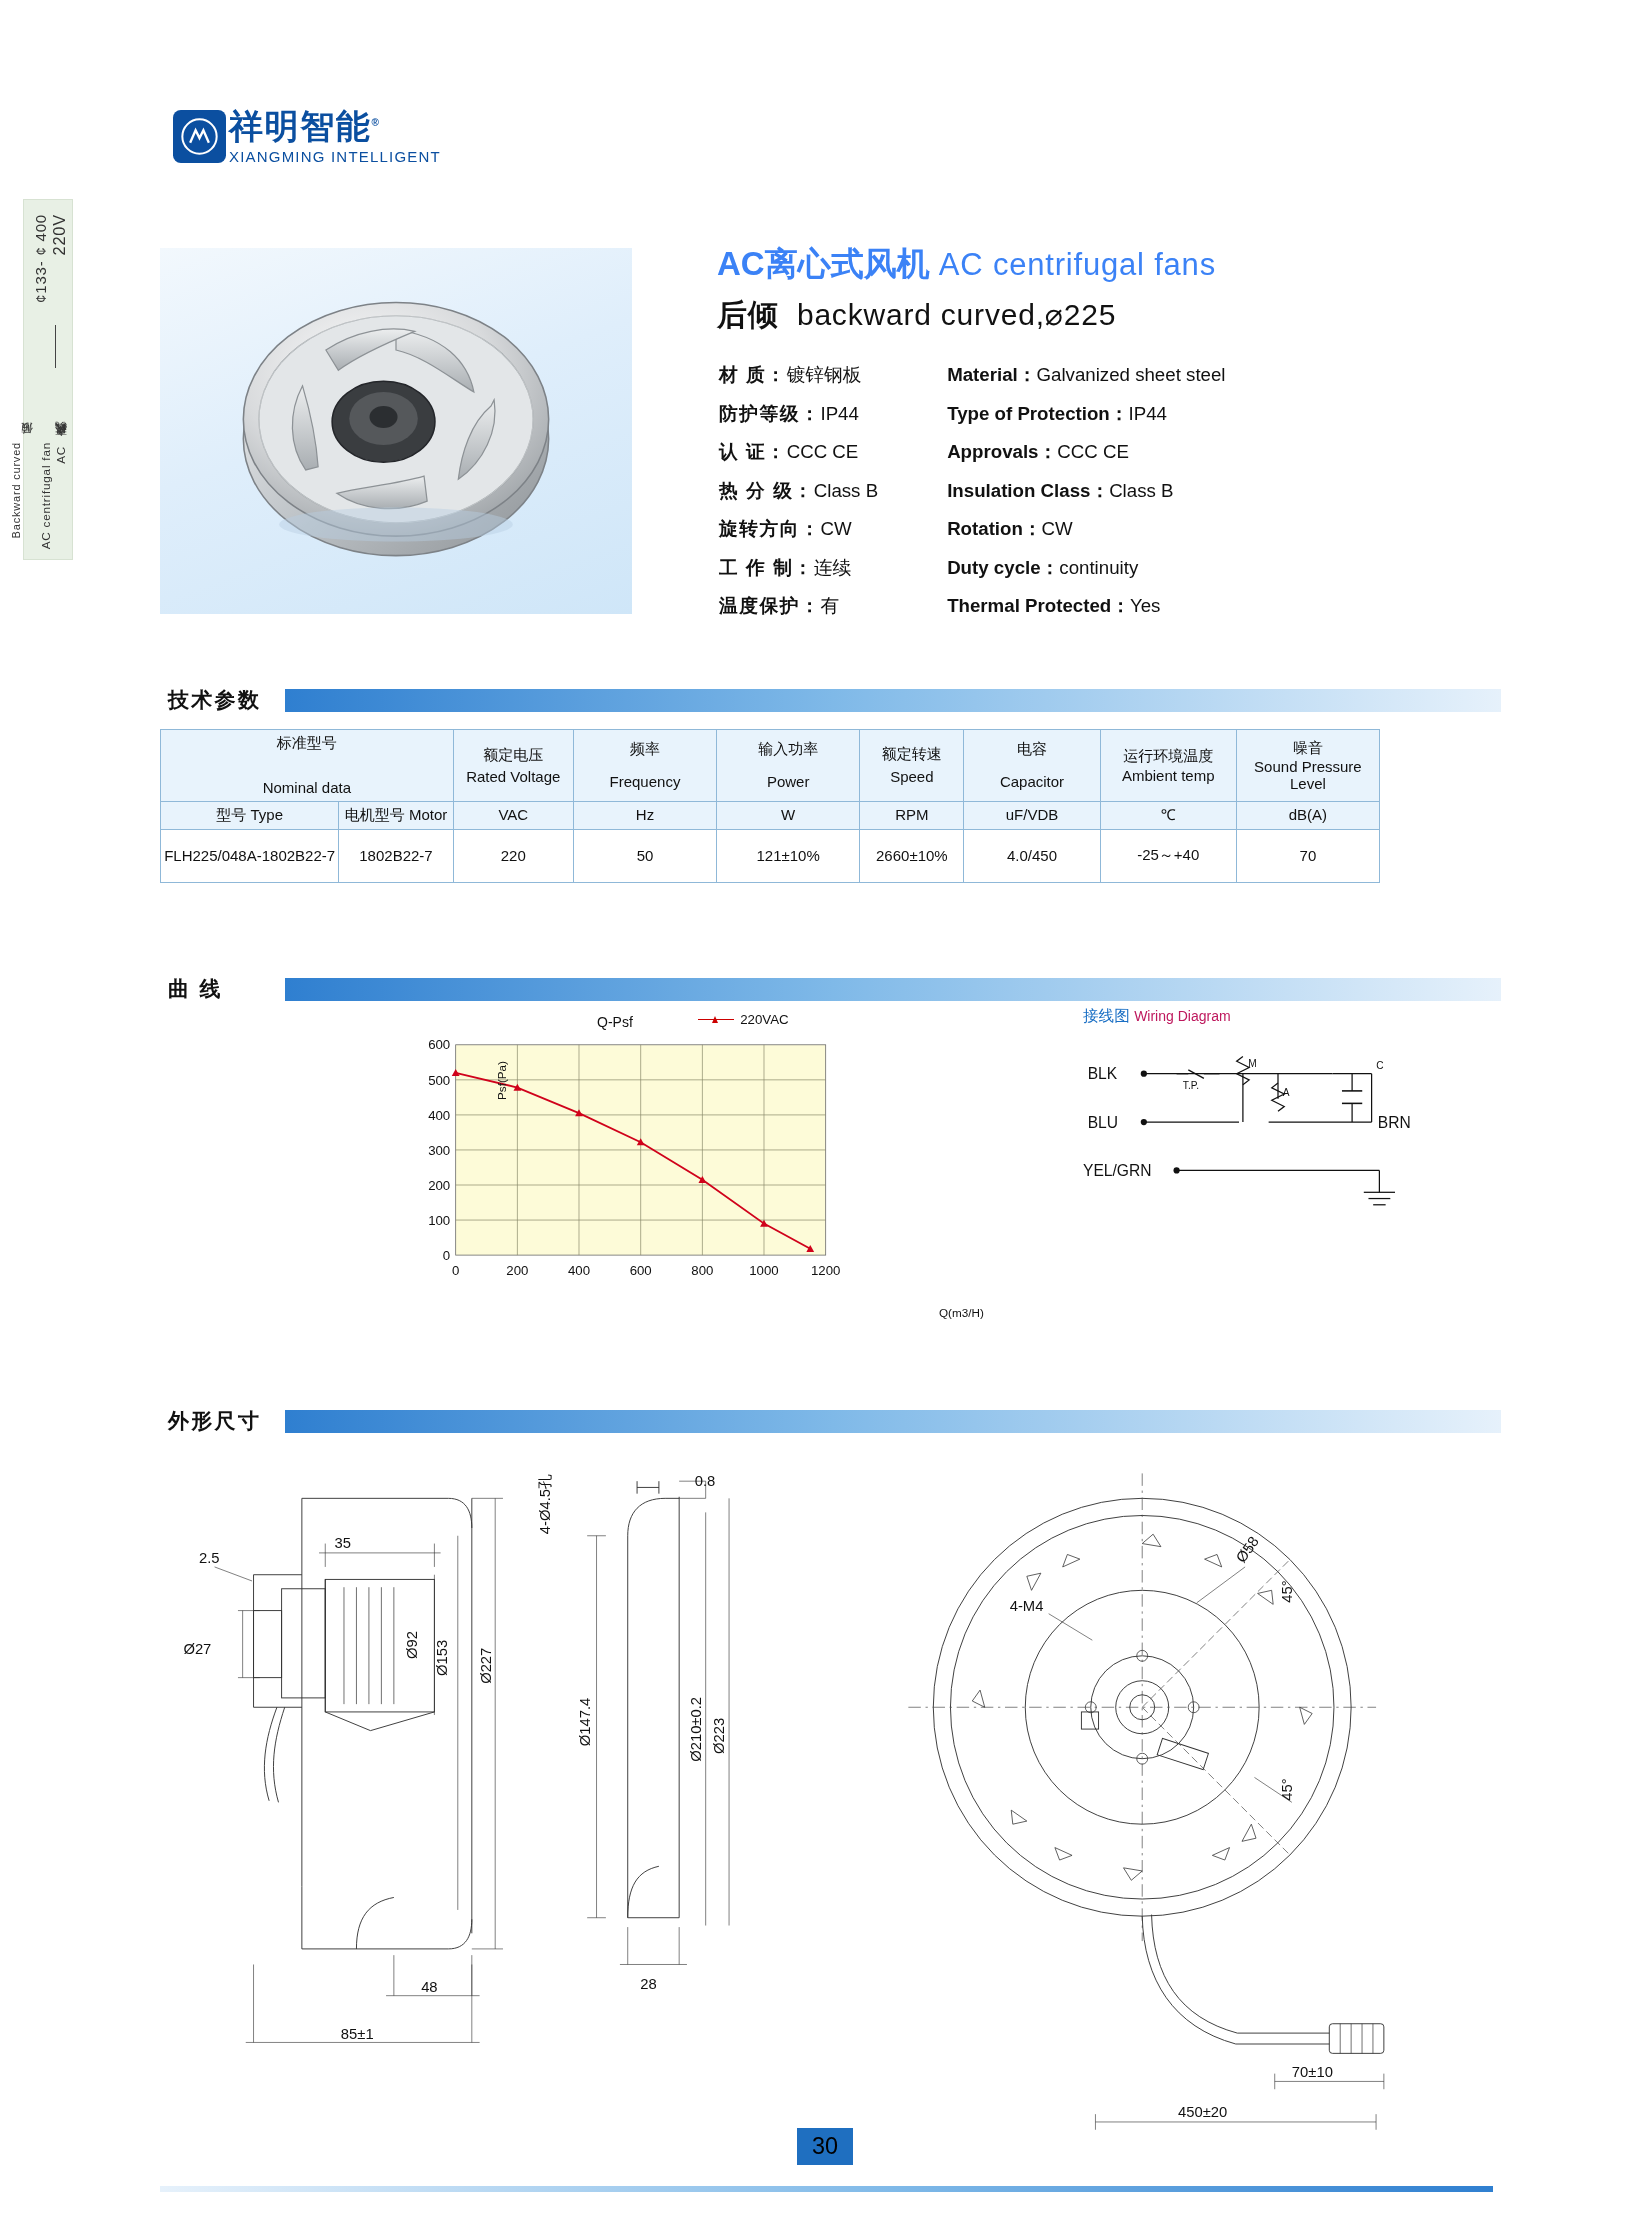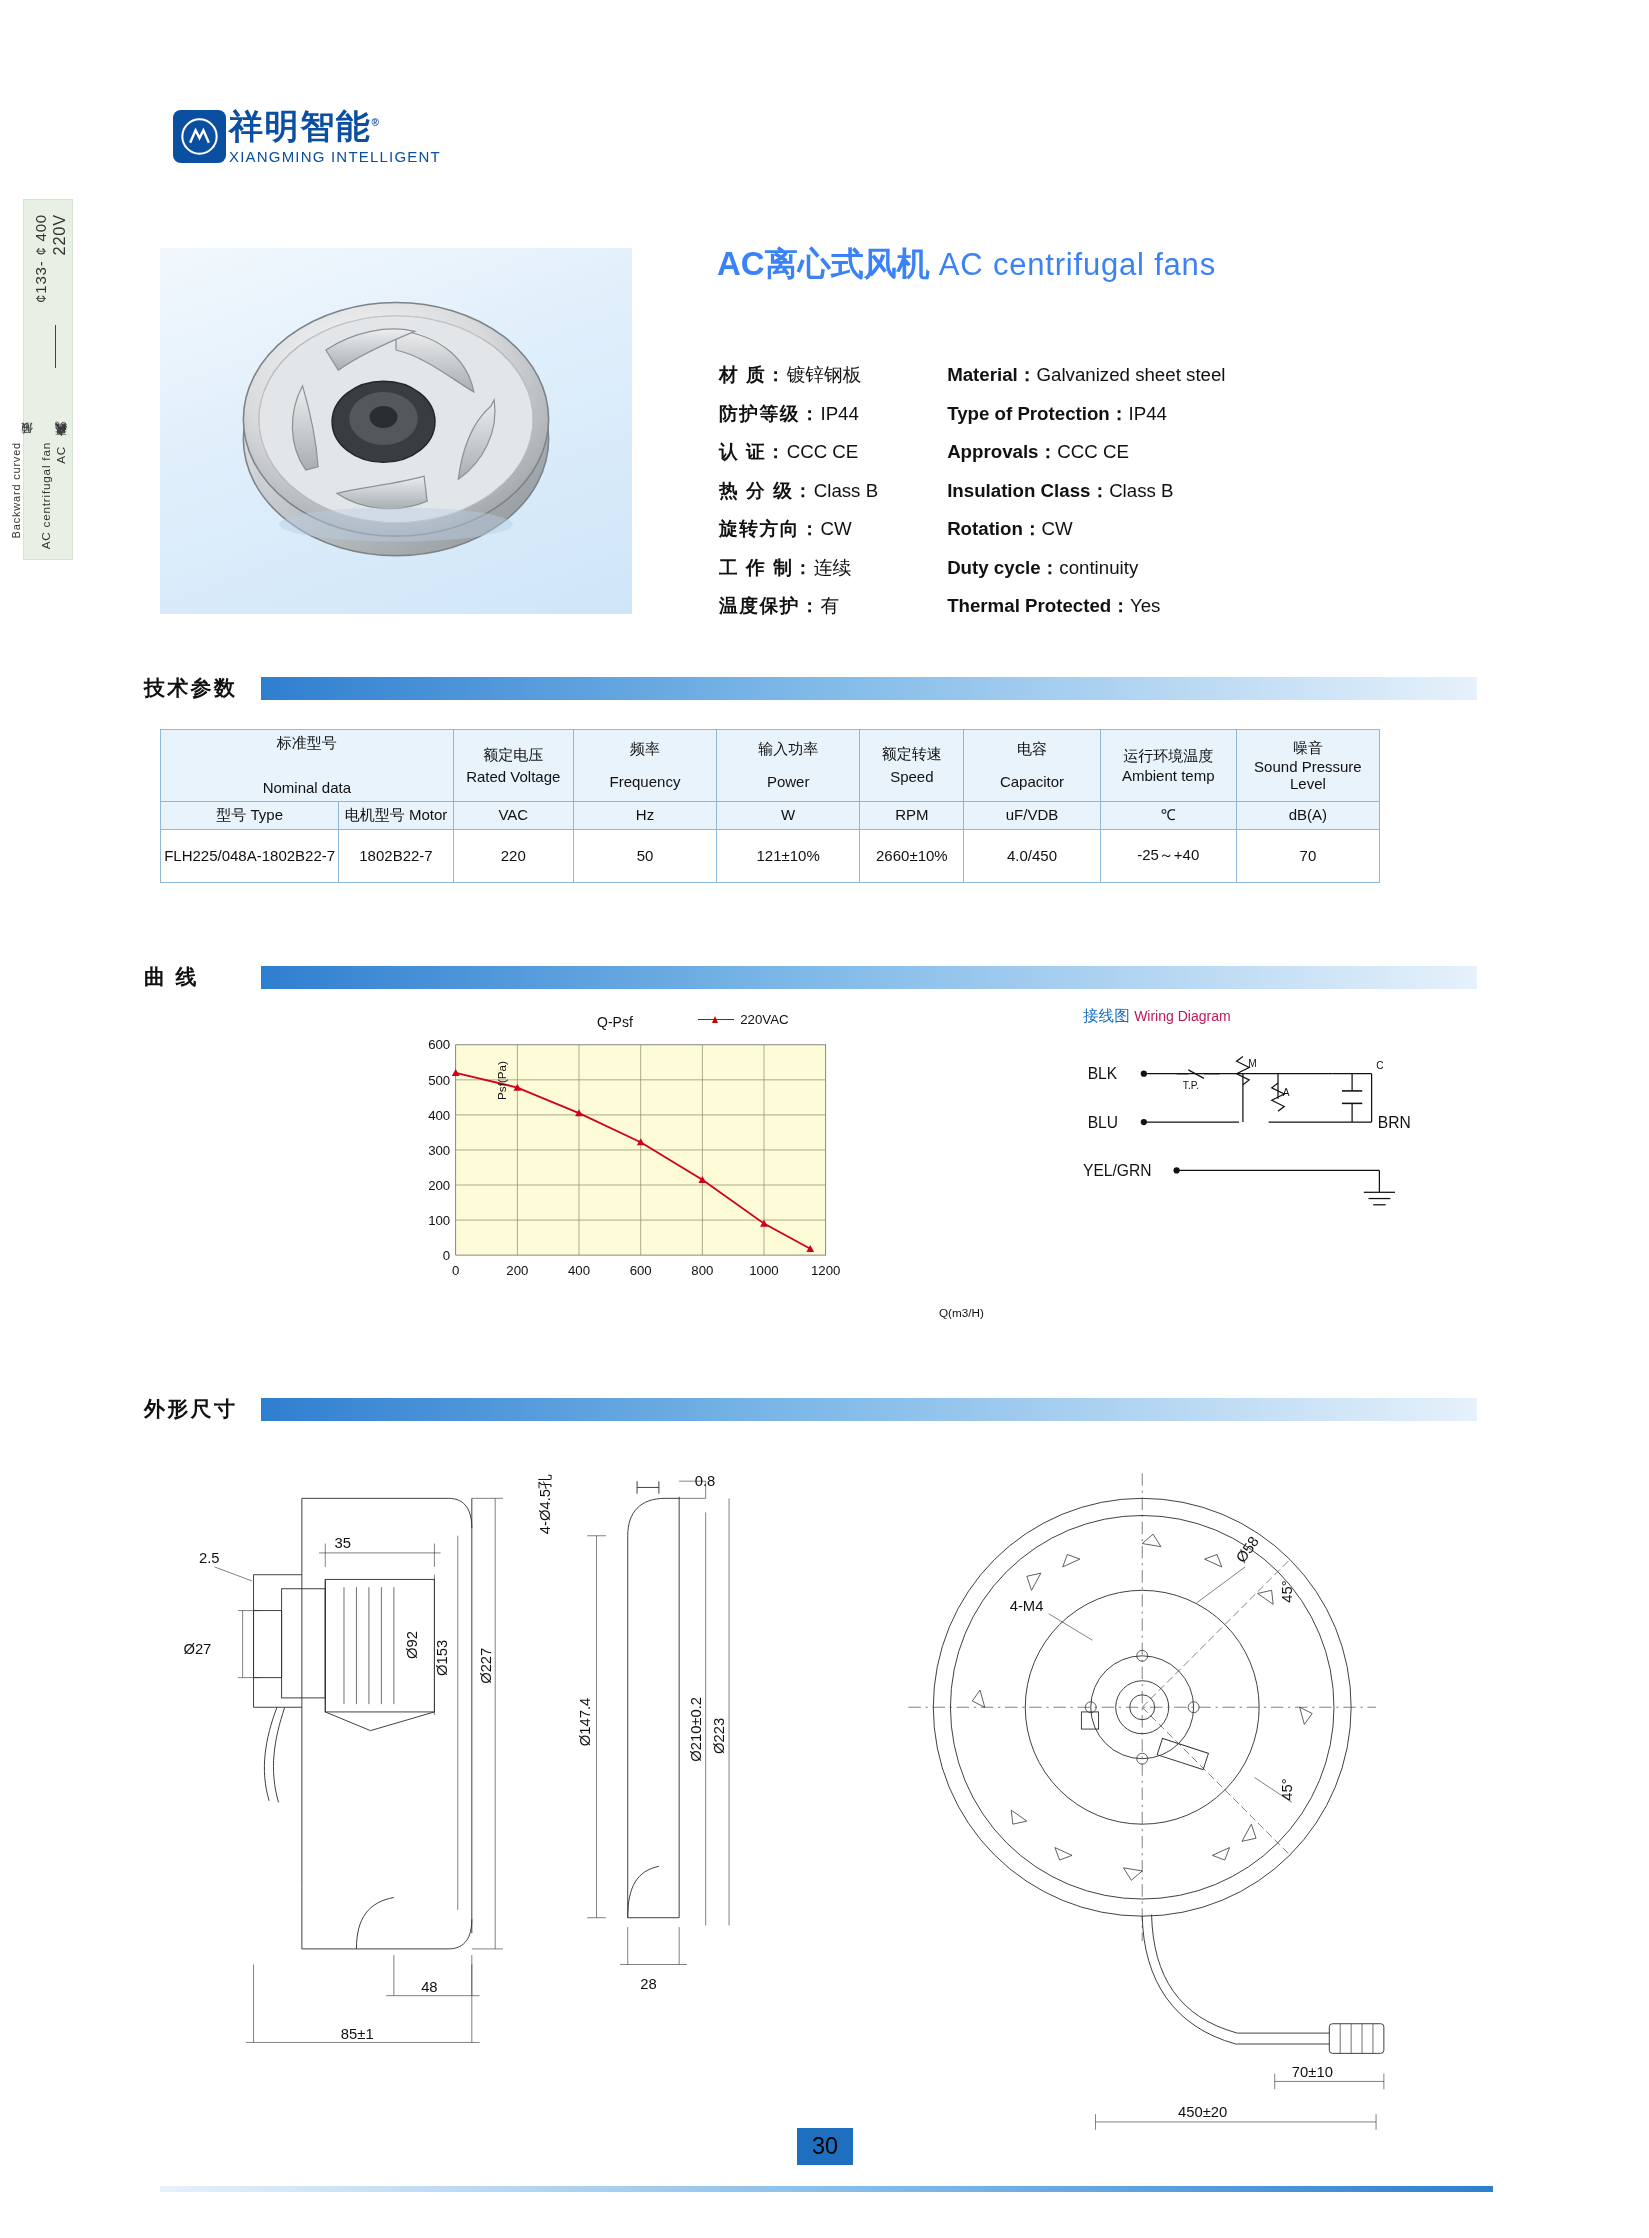--- a/index.html
+++ b/index.html
@@ -61,21 +61,21 @@
 
   
   .spec{position:absolute;left:719px;top:362px;display:flex;gap:69px;}
   .spec .col{display:flex;flex-direction:column;gap:12.5px;}
   .spec .row{font-size:18.7px;white-space:nowrap;}
   .spec .lbl{font-weight:bold;}
   .spec .val{font-weight:normal;}
   .spec-cn .lbl{letter-spacing:1.6px;}
 
   
-  .sec{position:absolute;left:144px;width:1333px;height:31px;}
+  .sec{position:absolute;left:168px;width:1333px;height:31px;margin-top:12px;}
   .sec .sec-title{
     position:absolute;left:0;top:0;font-size:21px;font-weight:bold;color:#111;
     letter-spacing:2.3px;background:#fff;padding-right:11px;z-index:2;
   }
   .sec .sec-bar{position:absolute;left:117px;top:3.1px;right:0;height:23.4px;
     background:linear-gradient(90deg,#2f7fd0 0%,#7fb9e8 45%,#e6f1fb 100%);}
 
   
   table.params{
     position:absolute;left:160px;top:729px;width:1220px;
@@ -184,20 +184,24 @@
       <ellipse cx="260" cy="185" rx="176" ry="133" fill="none" stroke="#ffffff" stroke-width="1" opacity="0.5"></ellipse>
       <ellipse cx="260" cy="320" rx="150" ry="22" fill="#b9cfe2" opacity="0.45"></ellipse>
     </svg>
   </div>
 </div>
 
 <div class="title-zone">
   <div class="t1">
     <span>AC离心式风机</span>
     <span class="en">AC centrifugal fans</span>
+  </div>
+  <div class="t2">
+    <span class="b">后倾</span>
+    &nbsp;<span>backward curved,⌀225</span>
   </div>
 </div>
 
 <div class="spec">
   <div class="col spec-cn">
     <div class="row"><span class="lbl">材     质：</span><span class="val">镀锌钢板</span></div>
     <div class="row"><span class="lbl">防护等级：</span><span class="val">IP44</span></div>
     <div class="row"><span class="lbl">认     证：</span><span class="val">CCC  CE</span></div>
     <div class="row"><span class="lbl">热 分 级：</span><span class="val">Class B</span></div>
     <div class="row"><span class="lbl">旋转方向：</span><span class="val">CW</span></div>

